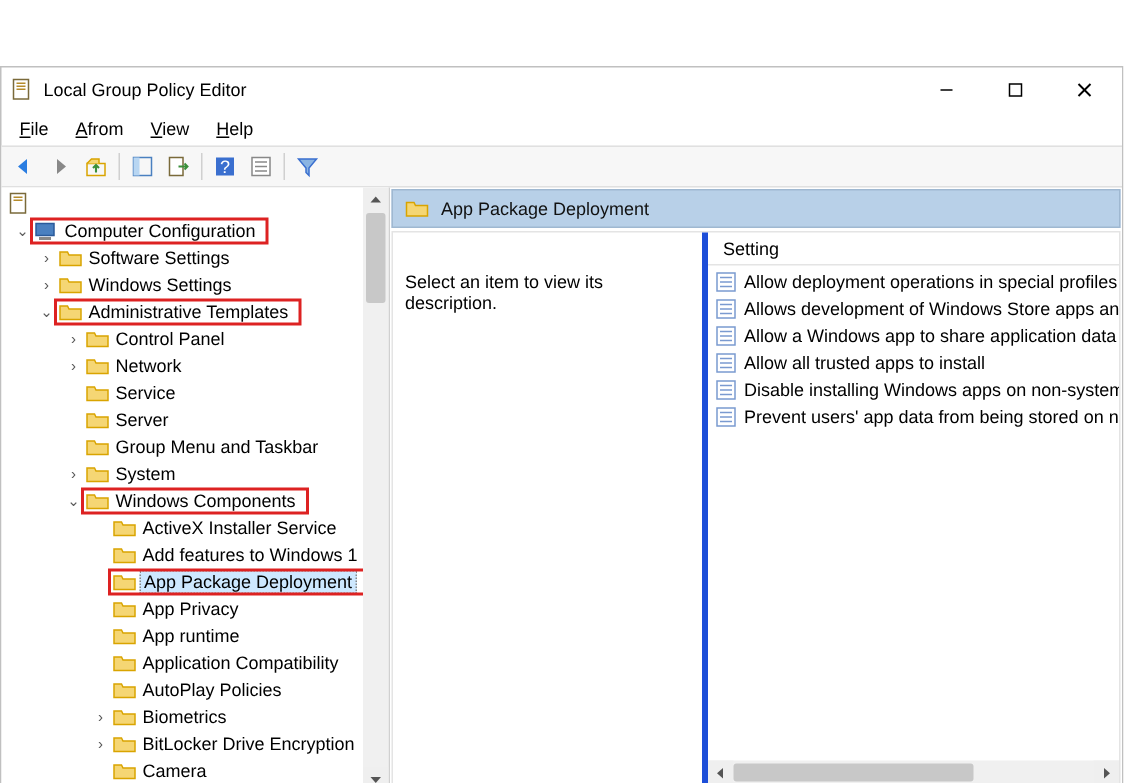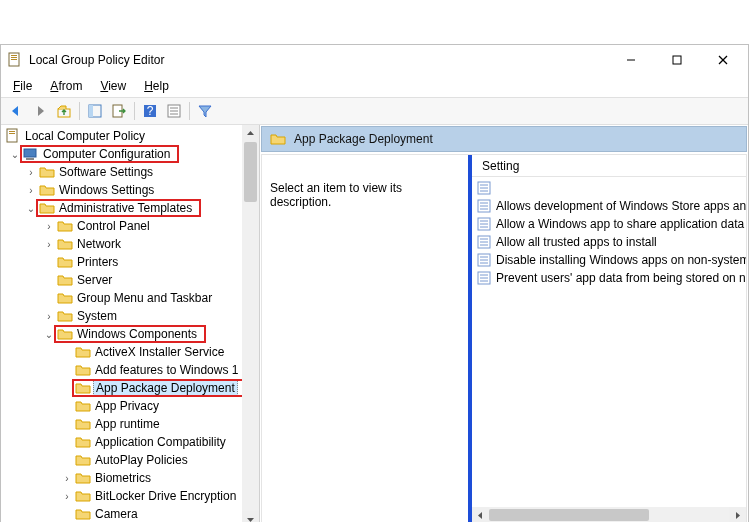--- a/index.html
+++ b/index.html
@@ -187,21 +187,20 @@
         </div>
         <div class="tree-inner">
           <div class="tree-row" style="padding-left:0px">
             <span class="ticon">
                 <svg width="16" height="16">
                   <rect x="2" y="1" width="10" height="13" fill="#fff" stroke="#7a6a3a"></rect>
                   <rect x="4" y="3" width="6" height="1" fill="#b58b2b"></rect>
                   <rect x="4" y="5" width="6" height="1" fill="#b58b2b"></rect>
                 </svg>
               </span>
-            <span class="tlabel">Local Computer Policy</span>
           </div>
 
           <div class="tree-row" style="padding-left:6px">
             <span class="expander">⌄</span>
             <span class="red-box" style="display:inline-flex;align-items:center;">
               <span class="ticon">
                   <svg width="16" height="16">
                     <rect x="1" y="3" width="12" height="8" fill="#4a80c0" stroke="#2a5a9a"></rect>
                     <rect x="3" y="12" width="8" height="2" fill="#888"></rect>
                   </svg>
@@ -259,21 +258,21 @@
                 </svg>
               </span>
             <span class="tlabel">Network</span>
           </div>
           <div class="tree-row" style="padding-left:52px">
             <span class="ticon">
                 <svg width="16" height="16">
                   <path d="M1 4 L6 4 L7 6 L15 6 L15 13 L1 13 Z" fill="#f5d674" stroke="#d9a400"></path>
                 </svg>
               </span>
-            <span class="tlabel">Printers</span>
+            <span class="tlabel">Service</span>
           </div>
           <div class="tree-row" style="padding-left:52px">
             <span class="ticon">
                 <svg width="16" height="16">
                   <path d="M1 4 L6 4 L7 6 L15 6 L15 13 L1 13 Z" fill="#f5d674" stroke="#d9a400"></path>
                 </svg>
               </span>
             <span class="tlabel">Server</span>
           </div>
           <div class="tree-row" style="padding-left:52px">
@@ -429,20 +428,21 @@
           <div class="list-rows" id="settings-rows">
               <div class="list-row">
                 <span class="ricon">
                   <svg width="16" height="16">
                     <rect x="2" y="2" width="12" height="12" fill="#fff" stroke="#7a9ad0"></rect>
                     <line x1="4" y1="5" x2="12" y2="5" stroke="#7a9ad0"></line>
                     <line x1="4" y1="8" x2="12" y2="8" stroke="#7a9ad0"></line>
                     <line x1="4" y1="11" x2="12" y2="11" stroke="#7a9ad0"></line>
                   </svg>
                 </span>
+                <span>Allow deployment operations in special profiles</span>
               </div>
               <div class="list-row">
                 <span class="ricon">
                   <svg width="16" height="16">
                     <rect x="2" y="2" width="12" height="12" fill="#fff" stroke="#7a9ad0"></rect>
                     <line x1="4" y1="5" x2="12" y2="5" stroke="#7a9ad0"></line>
                     <line x1="4" y1="8" x2="12" y2="8" stroke="#7a9ad0"></line>
                     <line x1="4" y1="11" x2="12" y2="11" stroke="#7a9ad0"></line>
                   </svg>
                 </span>

